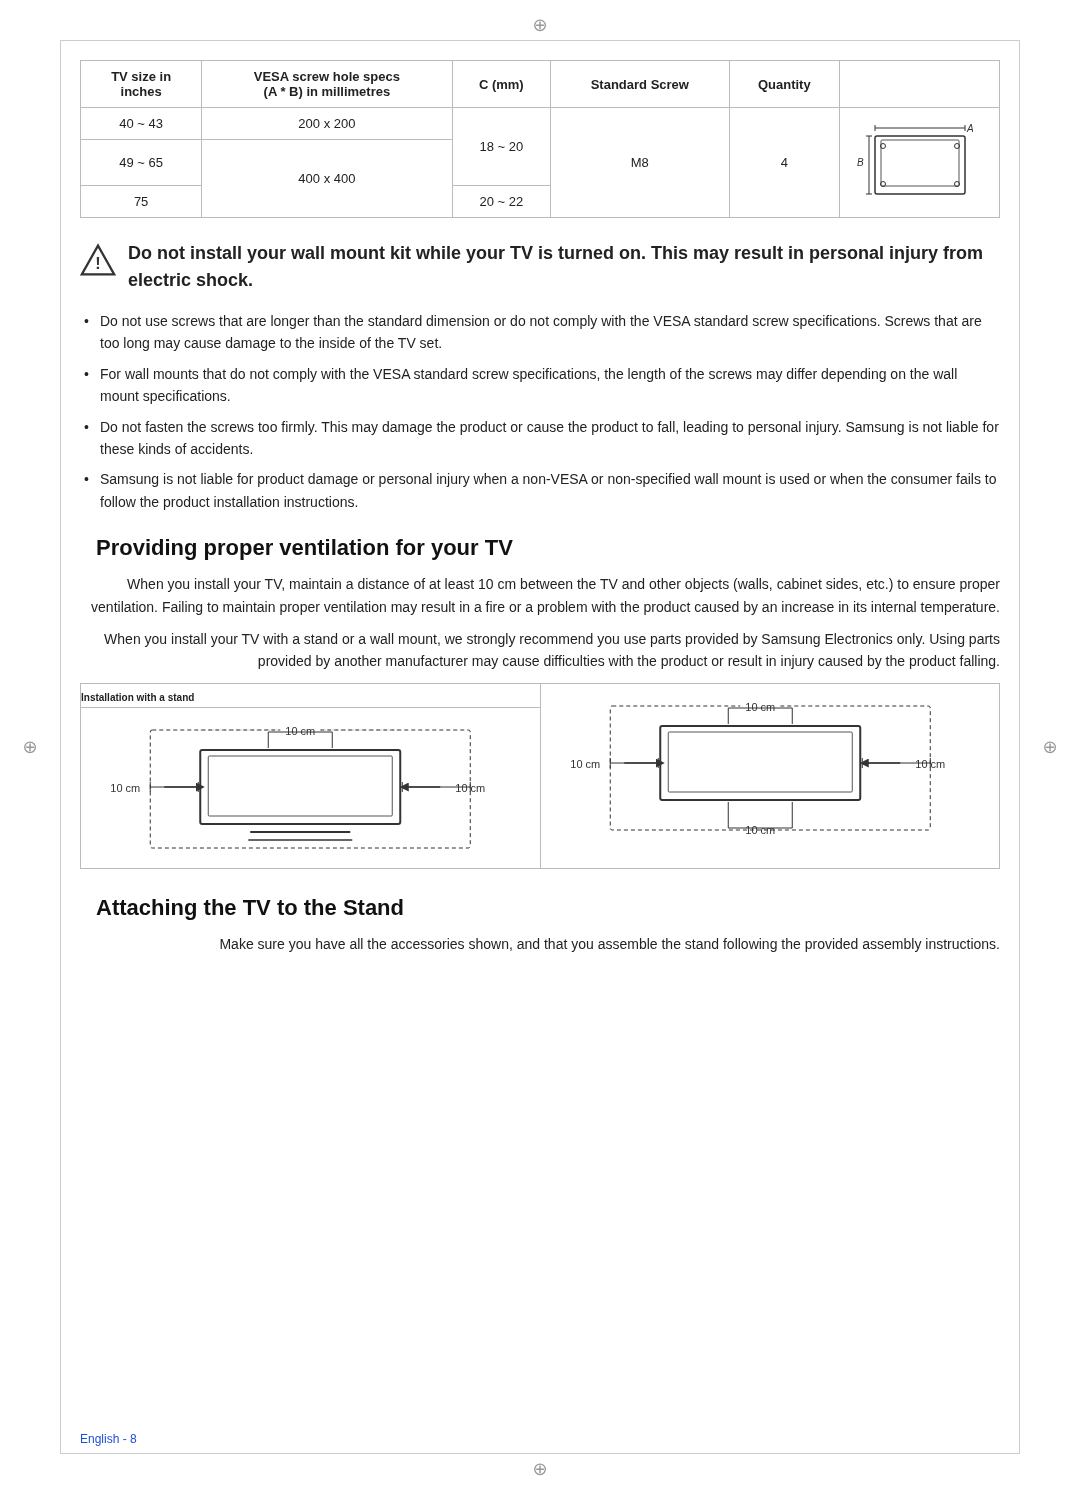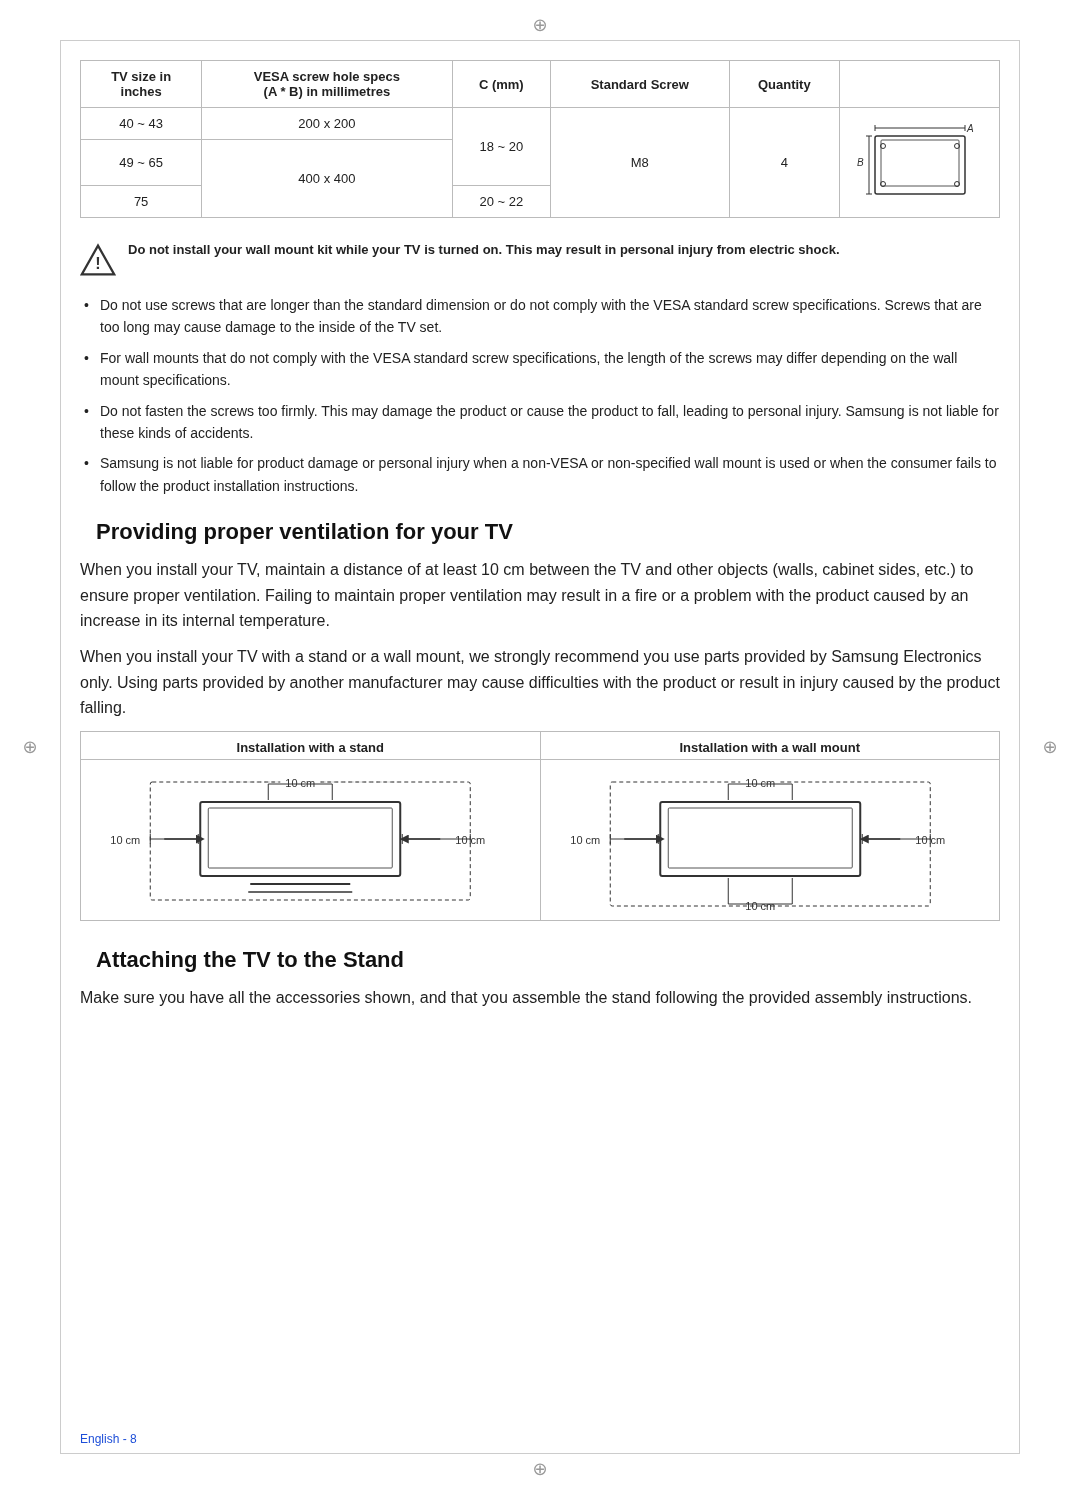--- a/index.html
+++ b/index.html
@@ -62,21 +62,21 @@
       margin-bottom: 16px;
       gap: 12px;
     }
     .warning-icon {
       flex-shrink: 0;
       width: 36px;
       height: 36px;
       margin-top: 2px;
     }
     .warning-text {
-      font-size: 13px;
+      font-size: 18px;
       line-height: 1.5;
     }
     .warning-text strong { font-weight: bold; }
 
     
     .bullet-list {
       margin-bottom: 22px;
       padding-left: 0;
     }
     .bullet-list li {
@@ -99,41 +99,41 @@
       font-size: 22px;
       font-weight: bold;
       margin-bottom: 12px;
       margin-top: 6px;
       color: #111;
       margin-left: 16px;
     }
 
     
     .body-text {
-      font-size: 16px;
+      font-size: 14px;
       line-height: 1.6;
       margin-bottom: 10px;
+      text-align: right;
     }
 
     
     .ventilation-diagrams {
       width: 100%;
       border: 1px solid #bbb;
       display: flex;
       margin-bottom: 26px;
     }
     .vent-panel {
       flex: 1;
       border-right: 1px solid #bbb;
     }
     .vent-panel:last-child { border-right: none; }
     .vent-panel-title {
-      text-align: center;
       font-weight: bold;
-      font-size: 13px;
+      font-size: 10px;
       padding: 8px 0 4px 0;
       border-bottom: 1px solid #bbb;
     }
     .vent-diagram {
       padding: 14px 16px 10px 16px;
       position: relative;
       height: 160px;
     }
 
     
@@ -274,21 +274,20 @@
         <defs>
           <marker id="arrowhead" markerWidth="6" markerHeight="6" refX="3" refY="3" orient="auto">
             <path d="M0,0 L6,3 L0,6 Z" fill="#333"></path>
           </marker>
         </defs>
       </svg>
     </div>
   </div>
 
   <div class="vent-panel">
-    <div class="vent-panel-title">Installation with a wall mount</div>
     <div class="vent-diagram">
       <svg width="100%" height="140" viewBox="0 0 380 140">
 
         <rect x="30" y="8" width="320" height="124" rx="2" fill="none" stroke="#333" stroke-width="1" stroke-dasharray="4,3"></rect>
 
         <rect x="80" y="28" width="200" height="74" rx="2" fill="none" stroke="#333" stroke-width="2"></rect>
 
         <rect x="88" y="34" width="184" height="60" rx="1" fill="none" stroke="#555" stroke-width="1"></rect>
 
         <rect x="160" y="3" width="40" height="14" fill="white"></rect>

